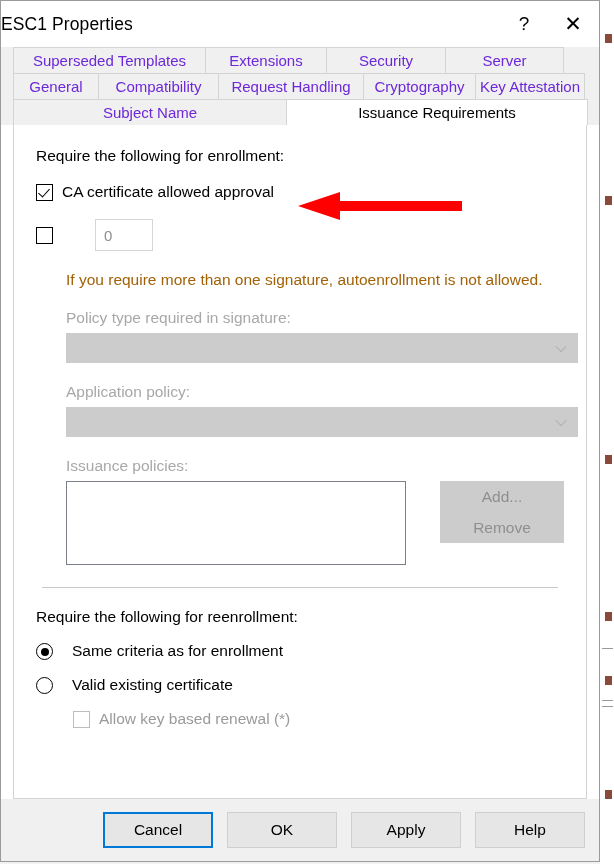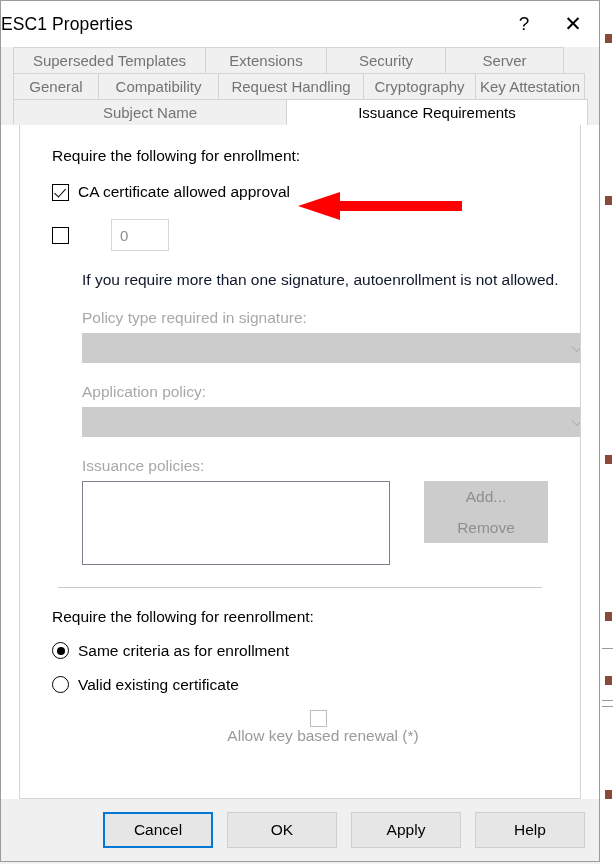--- a/index.html
+++ b/index.html
@@ -109,21 +109,21 @@
     position: relative;
   }
   .tab {
     background: #f0f0f0;
     border: 1px solid #d4d4d4;
     border-bottom: none;
     display: flex;
     align-items: center;
     justify-content: center;
     font-size: 15px;
-    color: #737373;
+    color: #6d28d9;
     white-space: nowrap;
     box-sizing: border-box;
     margin-right: -1px;
     cursor: default;
   }
   .tab.selected {
     background: #ffffff;
     border-color: #d4d4d4;
     color: #000000;
     position: relative;
@@ -141,27 +141,27 @@
   .r2 .t-request    { width: 146px; }
   .r2 .t-crypto     { width: 113px; }
   .r2 .t-keyattest  { width: 110px; }
 
   .r3 .t-subject    { width: 274px; }
   .r3 .t-issuance   { width: 302px; }
 
   
   .content {
     flex: 1;
-    margin: 0 18px;
+    margin: 0 12px;
     background: #ffffff;
     border: 1px solid #d4d4d4;
     border-top: none;
     box-sizing: border-box;
     position: relative;
-    padding: 0 32px;
+    padding: 0 22px;
     overflow: hidden;
   }
 
   .lead {
     font-size: 15.5px;
     color: #000000;
     margin-top: 22px;
     white-space: nowrap;
   }
 
@@ -214,21 +214,21 @@
     align-items: center;
     padding-left: 8px;
     font-size: 15px;
     color: #8e8e8e;
     font-family: "Liberation Sans", sans-serif;
     cursor: default;
   }
 
   .note {
     font-size: 15.5px;
-    color: #0f172a;
+    color: #a16207;
     margin-top: 20px;
     margin-left: 30px;
     white-space: nowrap;
   }
 
   
   .dis-label {
     font-size: 15.5px;
     color: #a8a8a8;
     margin-top: 20px;
@@ -303,22 +303,23 @@
 
   .lead2 {
     font-size: 15.5px;
     color: #000000;
     margin-top: 20px;
     white-space: nowrap;
   }
 
   .radio-row {
     display: flex;
-    align-items: flex-start;
+    align-items: flex-end;
     margin-top: 16px;
+    gap: 10px;
   }
   .radio {
     width: 17px;
     height: 17px;
     border: 1.6px solid #000000;
     border-radius: 50%;
     background: #ffffff;
     box-sizing: border-box;
     position: relative;
     flex: none;
@@ -335,24 +336,23 @@
   }
   .radio-label {
     font-size: 15.5px;
     color: #000000;
     margin-left: 9px;
     white-space: nowrap;
   }
 
   .sub-cb {
     display: flex;
-    align-items: center;
+    align-items: flex-end;
     margin-top: 16px;
     margin-left: 37px;
-    flex-direction: column;
   }
 
   .para {
     font-size: 15.5px;
     color: #000000;
     margin-top: 18px;
     margin-left: 30px;
     width: 470px;
     line-height: 1.35;
   }

